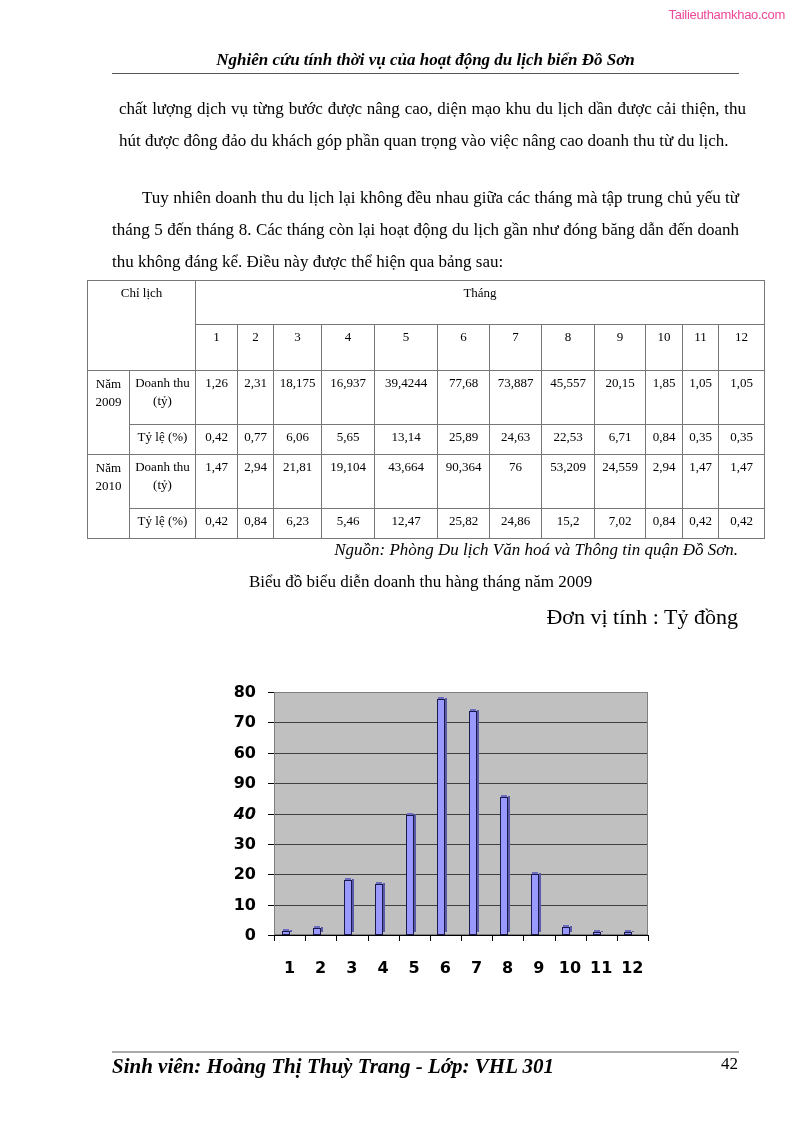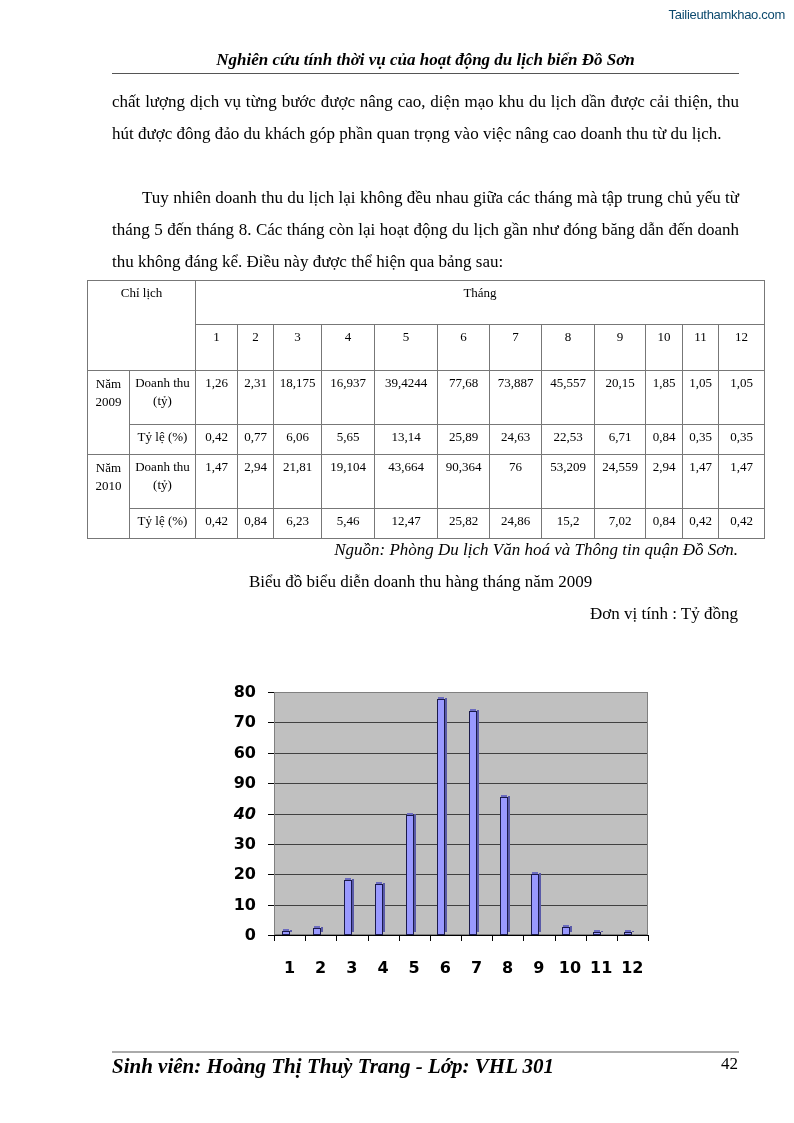--- a/index.html
+++ b/index.html
@@ -1,19 +1,19 @@
 <!DOCTYPE html>
 <html><head>
   <meta charset="utf-8">
   <style>
     html, body { margin: 0; padding: 0; background: #ffffff; }
     body { width: 794px; height: 1123px; position: relative; overflow: hidden;
            font-family: "Liberation Serif", serif; color: #000; }
     .watermark { position: absolute; top: 7px; right: 9px; font-family: "Liberation Sans", sans-serif;
-                 font-size: 13px; color: #0c4a6e; letter-spacing: -0.3px; }
+                 font-size: 13px; color: #ec4899; letter-spacing: -0.3px; }
     .running-header { position: absolute; top: 50px; left: 112px; width: 627px; text-align: center;
                       font-style: italic; font-weight: bold; font-size: 17px; }
     .header-rule { position: absolute; top: 73px; left: 112px; width: 627px; height: 0;
                    border-top: 1px solid #555; }
     .para { position: absolute; left: 112px; width: 627px; font-size: 17px; line-height: 32px;
             text-align: justify; text-align-last: left; }
     .p1 { top: 86px; }
     .p2 { top: 182px; text-indent: 30px; }
 
     table.data { position: absolute; top: 280px; left: 87px; width: 677px; border-collapse: collapse;
@@ -22,21 +22,21 @@
                     padding: 3px 1px 0 1px; line-height: 18px; }
     .r-head1 td { height: 40px; }
     .r-head2 td { height: 42px; padding-top: 6px; }
     .r-dt td { height: 50px; padding-top: 4px; }
     .r-tl td { height: 26px; padding-top: 5px; }
     .year-cell { padding-top: 4px !important; }
 
     .source { position: absolute; top: 540px; left: 200px; width: 538px; text-align: right;
               font-style: italic; font-size: 17px; }
     .chart-title { position: absolute; top: 572px; left: 249px; font-size: 17px; }
-    .unit { position: absolute; top: 604px; left: 400px; width: 338px; text-align: right; font-size: 17px; }
+    .unit { position: absolute; top: 604px; left: 400px; width: 338px; text-align: right; font-size: 22px; }
 
     .chart { position: absolute; left: 0; top: 0; width: 794px; height: 1123px; pointer-events: none; }
     .plot-area { position: absolute; left: 274px; top: 692px; width: 374px; height: 243px;
                  background: #c0c0c0; border: 1px solid #808080; box-sizing: border-box; pointer-events: auto; }
     .gridline { position: absolute; left: 0; width: 100%; height: 0; border-top: 1px solid #404040; }
     .ytick-label { position: absolute; left: 222px; width: 34px; text-align: right;
                    font-family: "DejaVu Sans", sans-serif; font-weight: bold; font-size: 16px; line-height: 18px; }
     .ytick { position: absolute; left: 268px; width: 6px; height: 0; border-top: 1px solid #000; }
     .xaxis { position: absolute; left: 274px; top: 935px; width: 374px; height: 0; border-top: 1px solid #000; }
     .xtick { position: absolute; top: 935px; width: 0; height: 6px; border-left: 1px solid #000; }
@@ -55,21 +55,21 @@
     .footer-right { position: absolute; top: 1054px; right: 56px; font-size: 17px; }
   </style>
 </head>
 <body>
 
 <div class="watermark">Tailieuthamkhao.com</div>
 
 <div class="running-header">Nghiên cứu tính thời vụ của hoạt động du lịch biển Đồ Sơn</div>
 <div class="header-rule"></div>
 
-<p class="para p1" style="margin:0">chất lượng dịch vụ từng bước được nâng cao, diện mạo khu du lịch dần được cải thiện, thu hút được đông đảo du khách góp phần quan trọng vào việc nâng cao doanh thu từ du lịch.</p>
+<p class="para p1" style="margin:7px">chất lượng dịch vụ từng bước được nâng cao, diện mạo khu du lịch dần được cải thiện, thu hút được đông đảo du khách góp phần quan trọng vào việc nâng cao doanh thu từ du lịch.</p>
 <p class="para p2" style="margin:0">Tuy nhiên doanh thu du lịch lại không đều nhau giữa các tháng mà tập trung chủ yếu từ tháng 5 đến tháng 8. Các tháng còn lại hoạt động du lịch gần như đóng băng dẫn đến doanh thu không đáng kể. Điều này được thể hiện qua bảng sau:</p>
 
 <table class="data">
   <colgroup>
     <col style="width:42px">
       <col style="width:66px">
     <col style="width:42px">
       <col style="width:36px">
       <col style="width:48px">
       <col style="width:53px">

